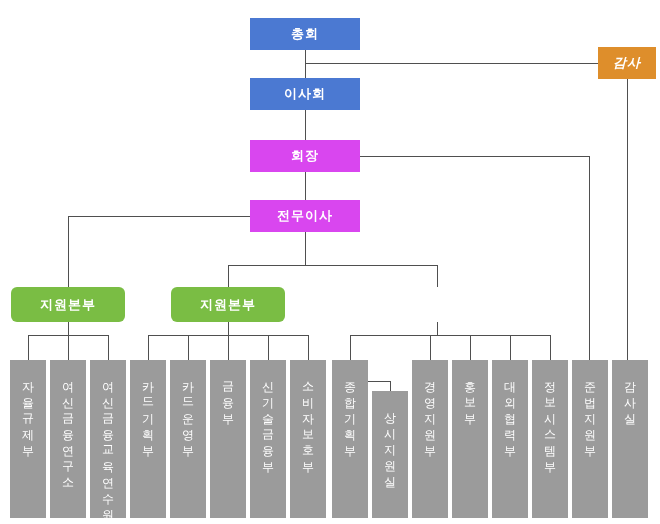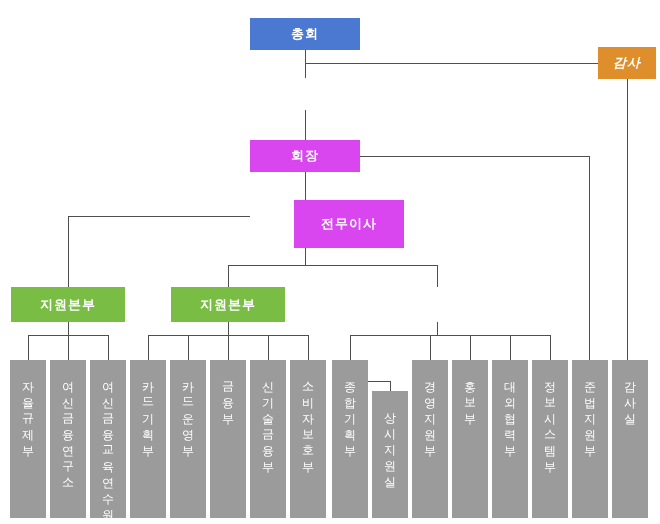--- a/index.html
+++ b/index.html
@@ -8,21 +8,21 @@
     position:relative; width:660px; height:524px; background:#ffffff;
     overflow:hidden; margin:0;
   }
   .node {
     position:absolute; display:flex; align-items:center; justify-content:center;
     color:#ffffff; font-weight:bold; font-size:13px; letter-spacing:1px;
     box-sizing:border-box; z-index:2;
   }
   .blue   { background:#4b79d2; }
   .purple { background:#d946ef; }
-  .green  { background:#7abd44; }
+  .green  { background:#7abd44;border-radius:6px; }
   .orange { background:#de8e2b;font-style:italic; }
   .line { position:absolute; background:#4f4f4f; z-index:1; }
   .dept {
     position:absolute; top:360px; width:36px; height:158px; background:#9b9b9b;
     display:flex; justify-content:center; align-items:flex-start;
     padding-top:13px; box-sizing:border-box; z-index:2;
   }
   .dept.sub { top:391px; height:127px; }
   .vlabel {
     writing-mode:vertical-lr; text-orientation:upright;
@@ -69,24 +69,25 @@
   <div class="line" style="left:470px;top:335px;width:1px;height:25px;"></div>
   <div class="line" style="left:510px;top:335px;width:1px;height:25px;"></div>
   <div class="line" style="left:550px;top:335px;width:1px;height:25px;"></div>
   <div class="line" style="left:368px;top:381px;width:22px;height:1px;"></div>
   <div class="line" style="left:390px;top:381px;width:1px;height:10px;"></div>
 
   <div class="node blue" style="left:250px;top:18px;width:110px;height:32px;">총회</div>
 
   <div class="node orange" style="left:598px;top:47px;width:58px;height:32px;">감사</div>
 
+  <div class="node blue" style="left:250px;top:78px;width:110px;height:32px;">이사회</div>
 
   <div class="node purple" style="left:250px;top:140px;width:110px;height:32px;">회장</div>
 
-  <div class="node purple" style="left:250px;top:200px;width:110px;height:48px;margin-left:44px;">전무이사</div>
+  <div class="node purple" style="left:250px;top:200px;width:110px;height:32px;">전무이사</div>
 
   <div class="node green" style="left:11px;top:287px;width:114px;height:35px;">지원본부</div>
 
   <div class="node green" style="left:171px;top:287px;width:114px;height:35px;">지원본부</div>
 
 
   <div class="dept" style="left:10px;">
     <span class="vlabel">자율규제부</span>
   </div>
   <div class="dept" style="left:50px;">

